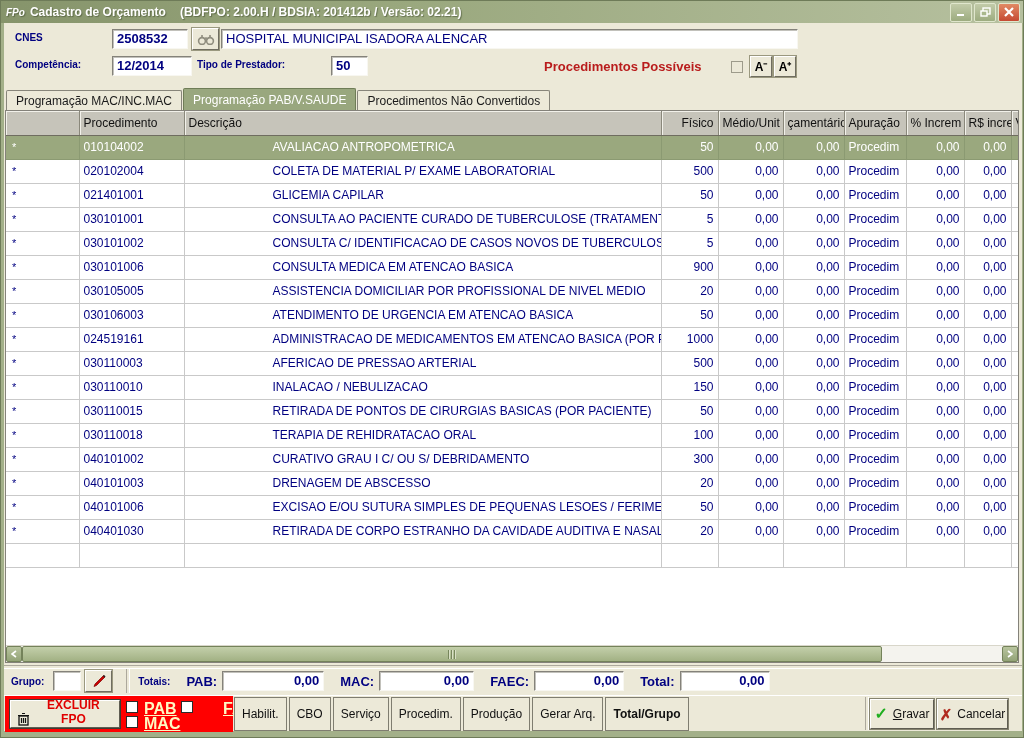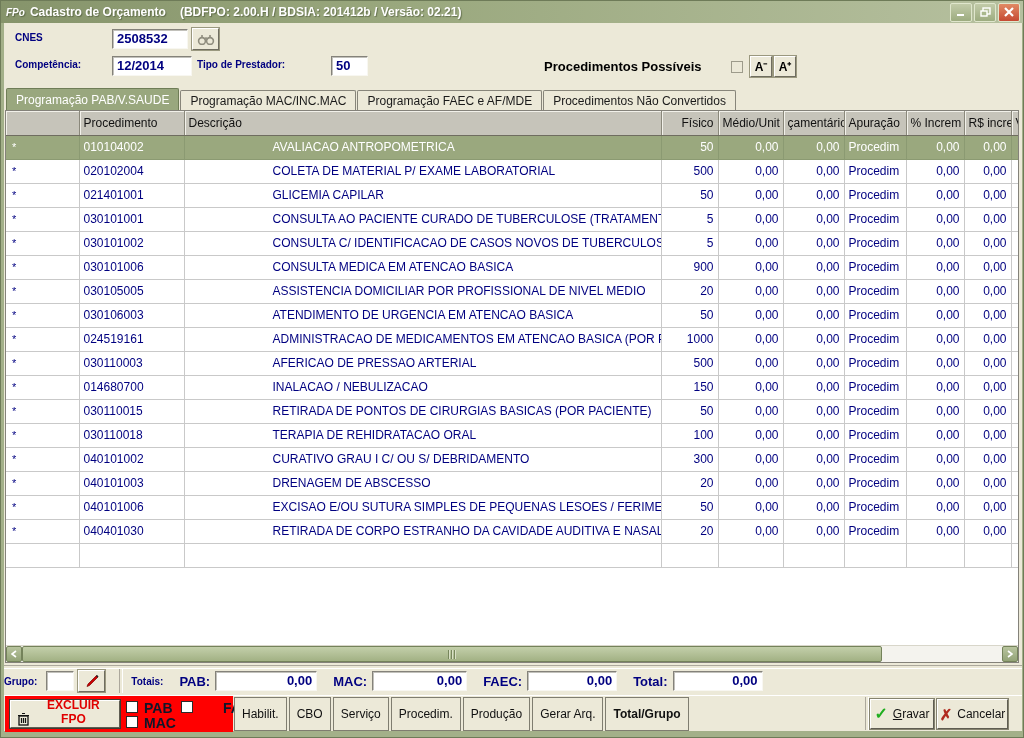--- a/index.html
+++ b/index.html
@@ -14,21 +14,21 @@
   .ttitle{margin-right:14px;}
   .tver{}
   .winbtns{margin-left:auto;display:flex;gap:2px;}
   .wbtn{width:20px;height:17px;border:1px solid #dfe6cc;border-radius:2px;display:flex;align-items:center;justify-content:center;
     background:linear-gradient(#c2cba9,#9dac80);cursor:default;}
   .wbtn.close{background:linear-gradient(#e08a64,#c64a32);}
   .wbtn svg{display:block;}
   
   .client{position:absolute;left:3px;top:22px;width:1018px;height:708px;background:#ece9d8;}
   .nlabel{color:#000080;font-weight:bold;font-size:10px;}
-  .graylabel{color:#000000;font-weight:bold;font-size:13px;}
+  .graylabel{color:#b91c1c;font-weight:bold;font-size:13px;}
   .inp{position:absolute;background:#fff;border:1px solid;border-color:#84827a #f8f7f1 #f8f7f1 #84827a;
     box-shadow:inset 1px 1px 0 rgba(120,118,105,.45);color:#000080;font-size:13px;
     padding:1px 4px;box-sizing:border-box;height:20px;white-space:nowrap;overflow:hidden;}
   .inp.bold{font-weight:bold;}
   .abs{position:absolute;}
   .rbtn{position:absolute;background:#ece9d8;border:1px solid;border-color:#fff #6f6d60 #6f6d60 #fff;
     box-shadow:0 0 0 1px #9a987f;display:flex;align-items:center;justify-content:center;font-size:12px;box-sizing:border-box;}
   .cbx{position:absolute;width:12px;height:12px;background:#fff;border:1px solid #2b2b2b;box-sizing:border-box;}
   .cbx.disabled{background:#ece9d8;border-color:#9d9b8b;}
   
@@ -56,39 +56,39 @@
     border:1px solid #74825a;box-sizing:border-box;display:flex;align-items:center;justify-content:center;border-radius:2px;}
   .sarrow.left{left:0;}
   .sarrow.right{right:0;}
   .sthumb{position:absolute;left:16px;top:0;width:860px;height:16px;background:linear-gradient(#c3cfaa,#a2b184);
     border:1px solid #74825a;border-radius:2px;box-sizing:border-box;}
   .grip{position:absolute;left:50%;top:3px;width:8px;height:9px;margin-left:-4px;
     background:repeating-linear-gradient(to right,#77865c 0 1px,#d9e0c6 1px 2px,transparent 2px 3px);}
   
   .hr-groove{position:absolute;left:0;right:0;top:642px;height:2px;border-top:1px solid #aca89c;border-bottom:1px solid #fff;}
   .totalsbar{position:absolute;left:0;right:0;top:646px;height:24px;display:flex;align-items:center;}
-  .totalsbar .nlabel{}
+  .totalsbar .nlabel{margin-left:7px;}
   .grupo-inp{position:static;width:28px;margin-left:9px;}
   .mbtn{width:27px;height:22px;margin-left:4px;background:#ece9d8;border:1px solid;border-color:#fff #6f6d60 #6f6d60 #fff;
     box-shadow:0 0 0 1px #9a987f;display:flex;align-items:center;justify-content:center;box-sizing:border-box;}
   .vsep{width:2px;height:24px;margin-left:14px;border-left:1px solid #aca89c;border-right:1px solid #fff;}
   .totgroup{display:flex;align-items:center;}
   .tlabel{color:#000080;font-weight:bold;font-size:13px;}
   .tinput{position:static;text-align:right;font-weight:bold;height:20px;}
   .totgroup .tlabel{margin-left:16px;}
   .totgroup .tinput{margin-left:5px;}
   .tinput.k0{width:102px;}.tinput.k1{width:95px;}.tinput.k2{width:90px;}.tinput.k3{width:90px;}
   
   .toolbar{position:absolute;left:0;right:0;top:672px;height:36px;border-top:1px solid #fff;}
   .redpanel{position:absolute;left:1px;top:0;width:228px;height:36px;background:#f00;}
   .excluir{position:absolute;left:5px;top:4px;width:110px;height:28px;background:#ece9d8;
     border:1px solid;border-color:#fff #5f5d52 #5f5d52 #fff;box-shadow:0 0 0 1px #3d3c33;
     display:flex;align-items:flex-end;justify-content:center;gap:4px;color:#e00000;font-weight:bold;font-size:12px;
     font-family:"Liberation Sans",sans-serif;}
-  .rcb-label{position:absolute;color:#0f172a;font-weight:bold;font-size:14px;}
+  .rcb-label{position:absolute;color:#fef9c3;font-weight:bold;font-size:16px;text-decoration:underline;}
   .flatbtns{position:absolute;left:230px;top:0;height:36px;display:flex;align-items:center;}
   .tbtn{height:34px;margin-right:2px;padding:0 7px;background:#ece9d8;border:1px solid #7f7d70;
     display:flex;align-items:center;font-size:12px;color:#111;box-sizing:border-box;font-family:"Liberation Sans",sans-serif;}
   .tbtn:last-child{font-weight:bold;}
   .vsep2{position:absolute;left:861px;top:1px;height:33px;width:2px;border-left:1px solid #aca89c;border-right:1px solid #fff;}
   .pbtn{position:absolute;top:3px;height:30px;background:#ece9d8;border:1px solid;border-color:#fff #5f5d52 #5f5d52 #fff;
     box-shadow:0 0 0 1px #85836f;display:flex;align-items:center;justify-content:center;gap:5px;font-size:12px;color:#111;
     box-sizing:border-box;font-family:"Liberation Sans",sans-serif;}
   .btn-gravar{left:866px;width:64px;}
   .btn-cancelar{left:933px;width:71px;}
@@ -127,35 +127,35 @@
 
     <span class="nlabel abs" style="left:11px;top:9px;">CNES</span>
     <span class="inp bold" style="left:108px;top:6px;width:76px;">2508532</span>
     <span class="rbtn" style="left:188px;top:5px;width:27px;height:22px;">
       <svg width="18" height="12">
         <circle cx="5" cy="8" r="3.4" fill="none" stroke="#8f8d7e" stroke-width="1.6"></circle>
         <circle cx="13" cy="8" r="3.4" fill="none" stroke="#8f8d7e" stroke-width="1.6"></circle>
         <path d="M5 4 L5 2 M13 4 L13 2 M7 6 Q9 4 11 6" stroke="#8f8d7e" stroke-width="1.6" fill="none"></path>
       </svg>
     </span>
+    <span class="inp" style="left:217px;top:6px;width:577px;">HOSPITAL MUNICIPAL ISADORA ALENCAR</span>
 
     <span class="nlabel abs" style="left:11px;top:36px;">Competência:</span>
     <span class="inp bold" style="left:108px;top:33px;width:80px;">12/2014</span>
     <span class="nlabel abs" style="left:193px;top:36px;">Tipo de Prestador:</span>
     <span class="inp bold" style="left:327px;top:33px;width:37px;">50</span>
 
     <span class="graylabel abs" style="left:540px;top:36px;">Procedimentos Possíveis</span>
     <span class="cbx disabled" style="left:727px;top:38px;"></span>
     <span class="rbtn" style="left:746px;top:33px;width:22px;height:21px;font-weight:bold;">A⁻</span>
     <span class="rbtn" style="left:770px;top:33px;width:22px;height:21px;font-weight:bold;">A⁺</span>
 
     <div class="tabbar">
+        <div class="tab">Programação MAC/INC.MAC</div>
         <div class="tab active">Programação PAB/V.SAUDE</div>
-        <div class="tab">Programação MAC/INC.MAC</div>
-        <div class="tab">Programação FAEC e AF/MDE</div>
         <div class="tab">Procedimentos Não Convertidos</div>
       </div>
 
     <div class="grid">
       <table>
         <colgroup>
           <col style="width:73px">
             <col style="width:105px">
             <col style="width:477px">
             <col style="width:57px">
@@ -296,21 +296,21 @@
               <td class="c3">500</td>
               <td class="c4">0,00</td>
               <td class="c5">0,00</td>
               <td class="c6">Procedim</td>
               <td class="c7">0,00</td>
               <td class="c8">0,00</td>
               <td class="c9"></td>
             </tr>
             <tr>
               <td class="c0">*</td>
-              <td class="c1">014680700</td>
+              <td class="c1">030110010</td>
               <td class="c2">INALACAO / NEBULIZACAO</td>
               <td class="c3">150</td>
               <td class="c4">0,00</td>
               <td class="c5">0,00</td>
               <td class="c6">Procedim</td>
               <td class="c7">0,00</td>
               <td class="c8">0,00</td>
               <td class="c9"></td>
             </tr>
             <tr>

